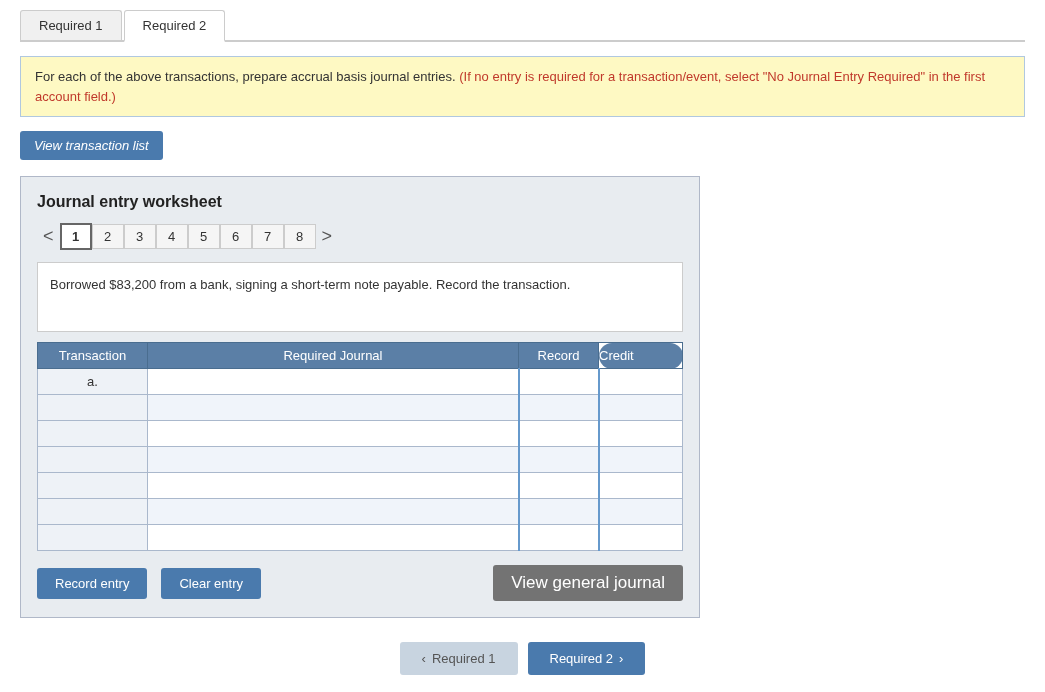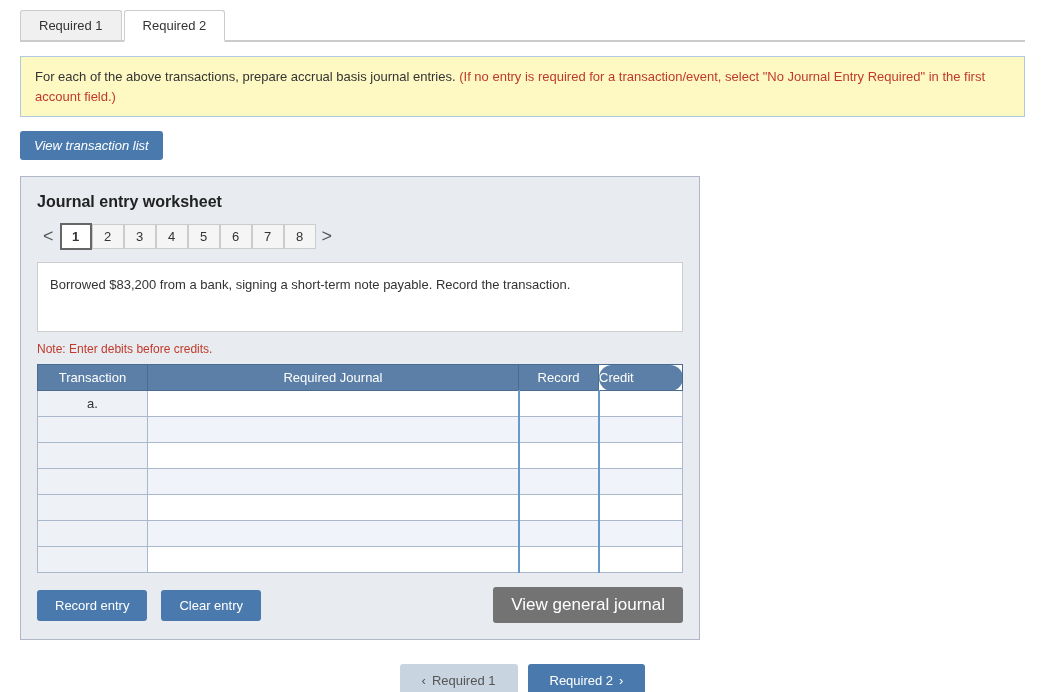--- a/index.html
+++ b/index.html
@@ -301,21 +301,20 @@
     <div class="page-num">4</div>
     <div class="page-num">5</div>
     <div class="page-num">6</div>
     <div class="page-num">7</div>
     <div class="page-num">8</div>
     <button class="nav-arrow">&gt;</button>
   </div>
 
   <div class="description-box">Borrowed $83,200 from a bank, signing a short-term note payable. Record the transaction.</div>
 
-  <div class="note-text">Note: Enter debits before credits.</div>
 
   <table class="journal-table">
     <thead>
       <tr>
         <th class="th-transaction">Transaction</th>
         <th class="th-general">Required Journal</th>
         <th class="th-debit">Record</th>
         <th class="th-credit">Credit</th>
       </tr>
     </thead>

